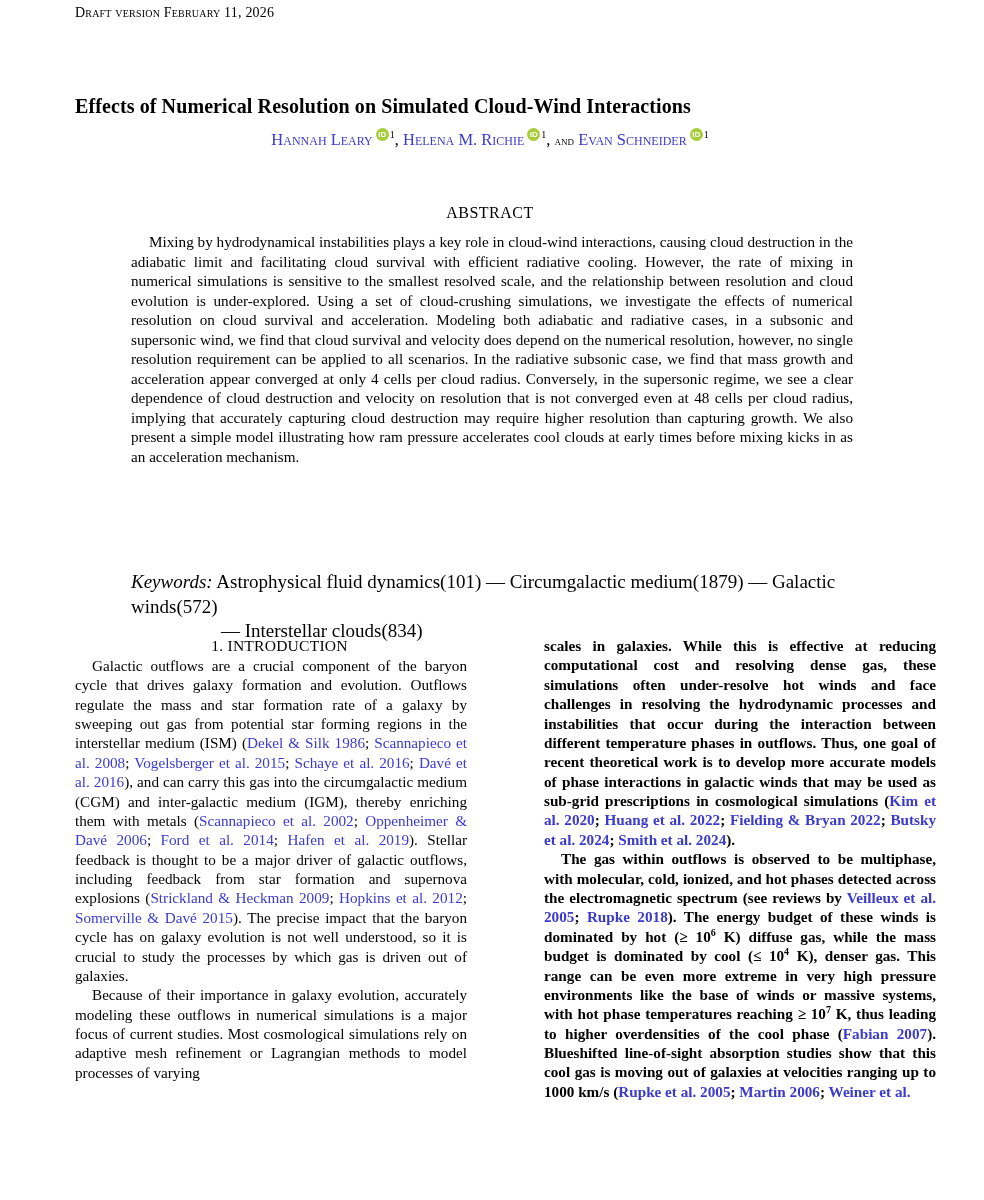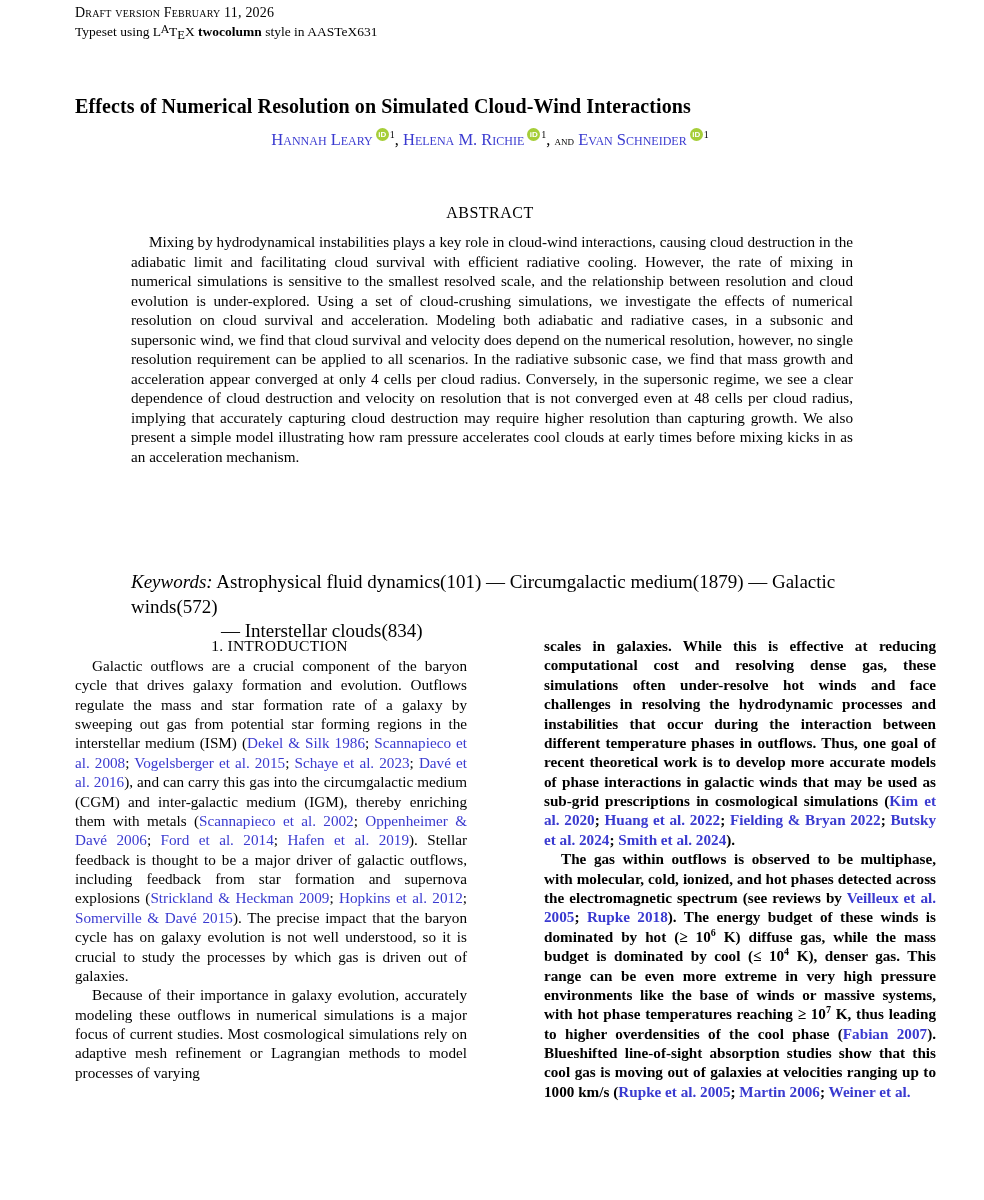--- a/index.html
+++ b/index.html
@@ -163,23 +163,20 @@
   }
   .math { font-family: "DejaVu Serif", serif; }
 </style>
 </head>
 <body>
 
 <div class="page">
 
   <div class="header">
     <div class="line1">Draft version February 11, 2026</div>
-    <div class="line2">
-      <span>Typeset using L</span><span class="math" style="position:relative; top:-3px; font-size:11px;">A</span><span>T</span><span style="position:relative; top:3px; font-size:12.5px;">E</span><span>X </span><span class="bold">twocolumn</span><span> style in AASTeX631</span>
-    </div>
   </div>
 
   <div class="title">Effects of Numerical Resolution on Simulated Cloud-Wind Interactions</div>
 
   <div class="authors">
     <span>Hannah Leary</span><span class="orcid"></span><span class="sup aff">1</span><span class="aff">,&nbsp;</span><span>Helena M. Richie</span><span class="orcid"></span><span class="sup aff">1</span><span class="aff">,&nbsp;</span><span class="conj" style="font-variant:small-caps;">and</span><span class="aff">&nbsp;</span><span>Evan Schneider</span><span class="orcid"></span><span class="sup aff">1</span>
   </div>
 
 
   <div class="abstract-title">ABSTRACT</div>
@@ -197,21 +194,21 @@
     <p class="sec-head">
       <span>1.</span>
       <span>INTRODUCTION</span>
     </p>
     <p>Galactic outflows are a crucial component of the
       baryon cycle that drives galaxy formation and evolution.
       Outflows regulate the mass and star formation rate of a
       galaxy by sweeping out gas from potential star forming
       regions in the interstellar medium (ISM) (<span class="cite">Dekel &amp; Silk
       1986</span>; <span class="cite">Scannapieco et al. 2008</span>; <span class="cite">Vogelsberger et al. 2015</span>;
-      <span class="cite">Schaye et al. 2023</span>; <span class="cite">Davé et al. 2016</span>), and can carry this
+      <span class="cite">Schaye et al. 2016</span>; <span class="cite">Davé et al. 2016</span>), and can carry this
       gas into the circumgalactic medium (CGM) and inter-galactic
       medium (IGM), thereby enriching them with
       metals (<span class="cite">Scannapieco et al. 2002</span>; <span class="cite">Oppenheimer &amp; Davé
       2006</span>; <span class="cite">Ford et al. 2014</span>; <span class="cite">Hafen et al. 2019</span>). Stellar feedback
       is thought to be a major driver of galactic outflows,
       including feedback from star formation and supernova
       explosions (<span class="cite">Strickland &amp; Heckman 2009</span>; <span class="cite">Hopkins et al.
       2012</span>; <span class="cite">Somerville &amp; Davé 2015</span>). The precise impact that
       the baryon cycle has on galaxy evolution is not well understood,
       so it is crucial to study the processes by which

